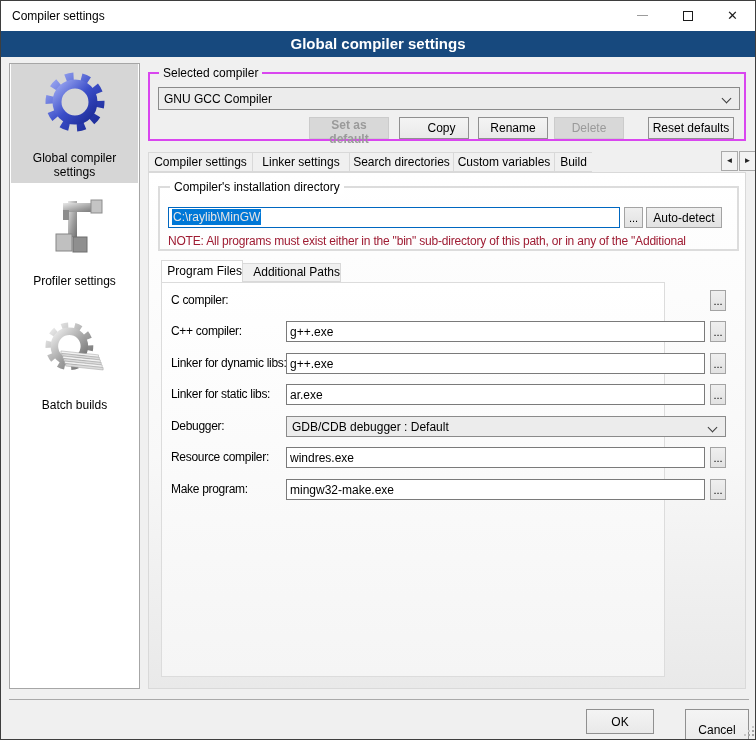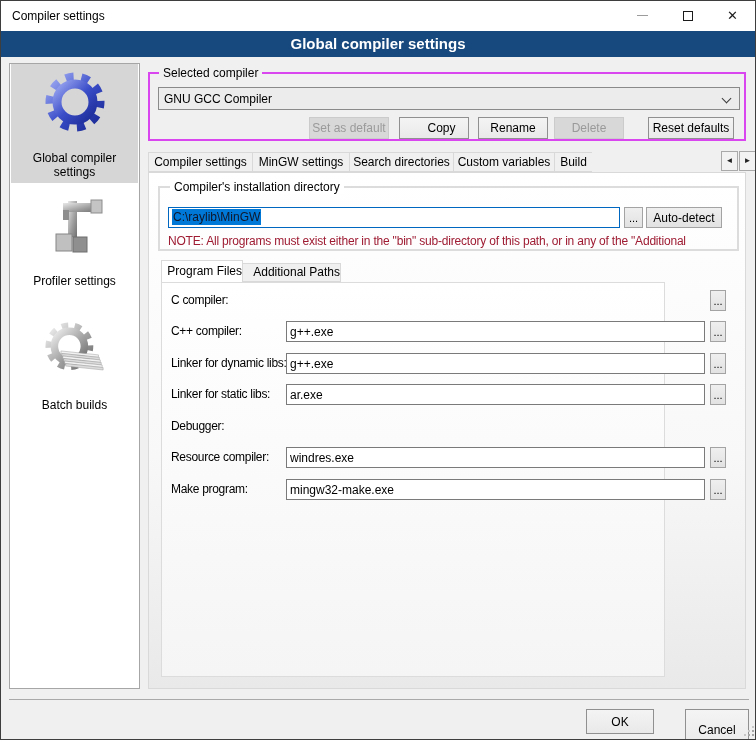--- a/index.html
+++ b/index.html
@@ -37,21 +37,21 @@
   .g-compiler{left:147px;top:71px;width:598px;height:69px;}
   .g-compiler>.gtitle{background:#f0f0f0;}
   
   .combo{position:absolute;background:#ececec;border:1px solid #8a8a8a;display:flex;align-items:center;padding-left:5px;cursor:default;}
   .combo .chev{position:absolute;right:9px;top:7px;width:7px;height:7px;border-right:1.5px solid #3c3c3c;border-bottom:1.5px solid #3c3c3c;transform:rotate(45deg);}
   .combo-main{left:8px;top:13px;width:582px;height:23px;}
   
   .btn{position:absolute;background:linear-gradient(#f4f4f4,#e9e9e9);border:1px solid #909090;
        font-family:inherit;font-size:12px;color:#000;text-align:center;padding:0;cursor:default;}
   .btn.disabled{background:#d8d8d8;border-color:#cbcbcb;color:#9a9a9a;}
-  .b-setdef{left:159px;top:43px;width:80px;height:22px;}
+  .b-setdef{left:159px;top:43px;width:80px;height:22px;font-weight:bold;}
   .b-copy{left:249px;top:43px;width:70px;height:22px;padding-left:15px;}
   .b-rename{left:328px;top:43px;width:70px;height:22px;}
   .b-delete{left:404px;top:43px;width:70px;height:22px;}
   .b-reset{left:498px;top:43px;width:86px;height:22px;}
   
   .tabs{position:absolute;left:147px;top:148px;height:24px;display:flex;z-index:3;}
   .tab{height:20px;margin-top:3px;background:#f0f0f0;border:1px solid #d9d9d9;line-height:18px;text-align:center;
        overflow:hidden;white-space:nowrap;margin-left:-1px;cursor:default;}
   .tab:first-child{margin-left:0;}
   .tab.active{height:24px;margin-top:0;background:#fff;border-bottom:none;line-height:22px;z-index:4;}
@@ -59,21 +59,21 @@
   .tabarrows{position:absolute;left:719px;top:150px;display:flex;z-index:5;}
   .tarrow{width:17px;height:20px;background:#f2f2f2;border:1px solid #a9a9a9;font-size:8px;line-height:18px;text-align:center;padding:0;margin-left:1px;color:#222;cursor:default;}
   
   .panel{position:absolute;left:147px;top:171px;width:598px;height:517px;
          background:linear-gradient(180deg,#ffffff 0%,#f8f8f8 55%,#e9e9e9 100%);
          border:1px solid #d9d9d9;z-index:2;}
   .g-install{left:9px;top:13px;width:581px;height:65px;border-color:#dcdcdc;}
   .g-install>.gtitle{background:#ffffff;left:10px;}
   .dirinput{position:absolute;left:19px;top:34px;width:452px;height:21px;background:#fff;border:1px solid #0067c0;
             line-height:19px;padding-left:3px;white-space:nowrap;overflow:hidden;cursor:text;}
-  .dirinput .sel{background:#0078d7;color:#0f172a;padding:1px 1px;}
+  .dirinput .sel{background:#0078d7;color:#e5e5e5;padding:1px 1px;}
   .smallbtn{position:absolute;background:linear-gradient(#efefef,#e2e2e2);border:1px solid #a3a3a3;
             font-family:inherit;font-size:11px;line-height:10px;text-align:center;padding:0;cursor:default;}
   .b-browse-dir{left:475px;top:34px;width:19px;height:21px;}
   .b-autodetect{left:497px;top:34px;width:76px;height:21px;font-size:12px;}
   .note{position:absolute;left:19px;top:61px;width:558px;color:#9e1b32;white-space:nowrap;overflow:hidden;letter-spacing:-0.2px;}
   
   .subtabs{position:absolute;left:12px;top:87px;display:flex;z-index:3;}
   .stab{height:19px;margin-top:3px;background:#f0f0f0;border:1px solid #d9d9d9;line-height:17px;text-align:right;margin-left:-1px;white-space:nowrap;cursor:default;}
   .stab:first-child{margin-left:0;}
   .stab.active{height:22px;margin-top:0;background:#fff;border-bottom:none;line-height:20px;}
@@ -181,21 +181,21 @@
     </div>
     <button class="btn disabled b-setdef">Set as default</button>
     <button class="btn b-copy">Copy</button>
     <button class="btn b-rename">Rename</button>
     <button class="btn disabled b-delete">Delete</button>
     <button class="btn b-reset">Reset defaults</button>
   </div>
 
   <div class="tabs">
     <div class="tab t0">Compiler settings</div>
-    <div class="tab t1">MinGW settings</div>
+    <div class="tab t1">Linker settings</div>
     <div class="tab t2">Search directories</div>
     <div class="tab t4">Custom variables</div>
     <div class="tab t5">Build</div>
   </div>
   <div class="tabarrows">
     <button class="tarrow"><span>◄</span></button>
     <button class="tarrow"><span>►</span></button>
   </div>
 
   <div class="panel">
@@ -235,20 +235,24 @@
       </div>
 
       <div class="frow r3">
         <span class="flabel">Linker for static libs:</span>
         <input class="finput" readonly="" value="ar.exe" style="">
         <button class="smallbtn fbrowse">...</button>
       </div>
 
       <div class="frow r4">
         <span class="flabel">Debugger:</span>
+        <div class="combo combo-dbg">
+          <span>GDB/CDB debugger : Default</span>
+          <span class="chev"></span>
+        </div>
       </div>
 
       <div class="frow r5">
         <span class="flabel">Resource compiler:</span>
         <input class="finput" readonly="" value="windres.exe" style="">
         <button class="smallbtn fbrowse">...</button>
       </div>
 
       <div class="frow r6">
         <span class="flabel">Make program:</span>

